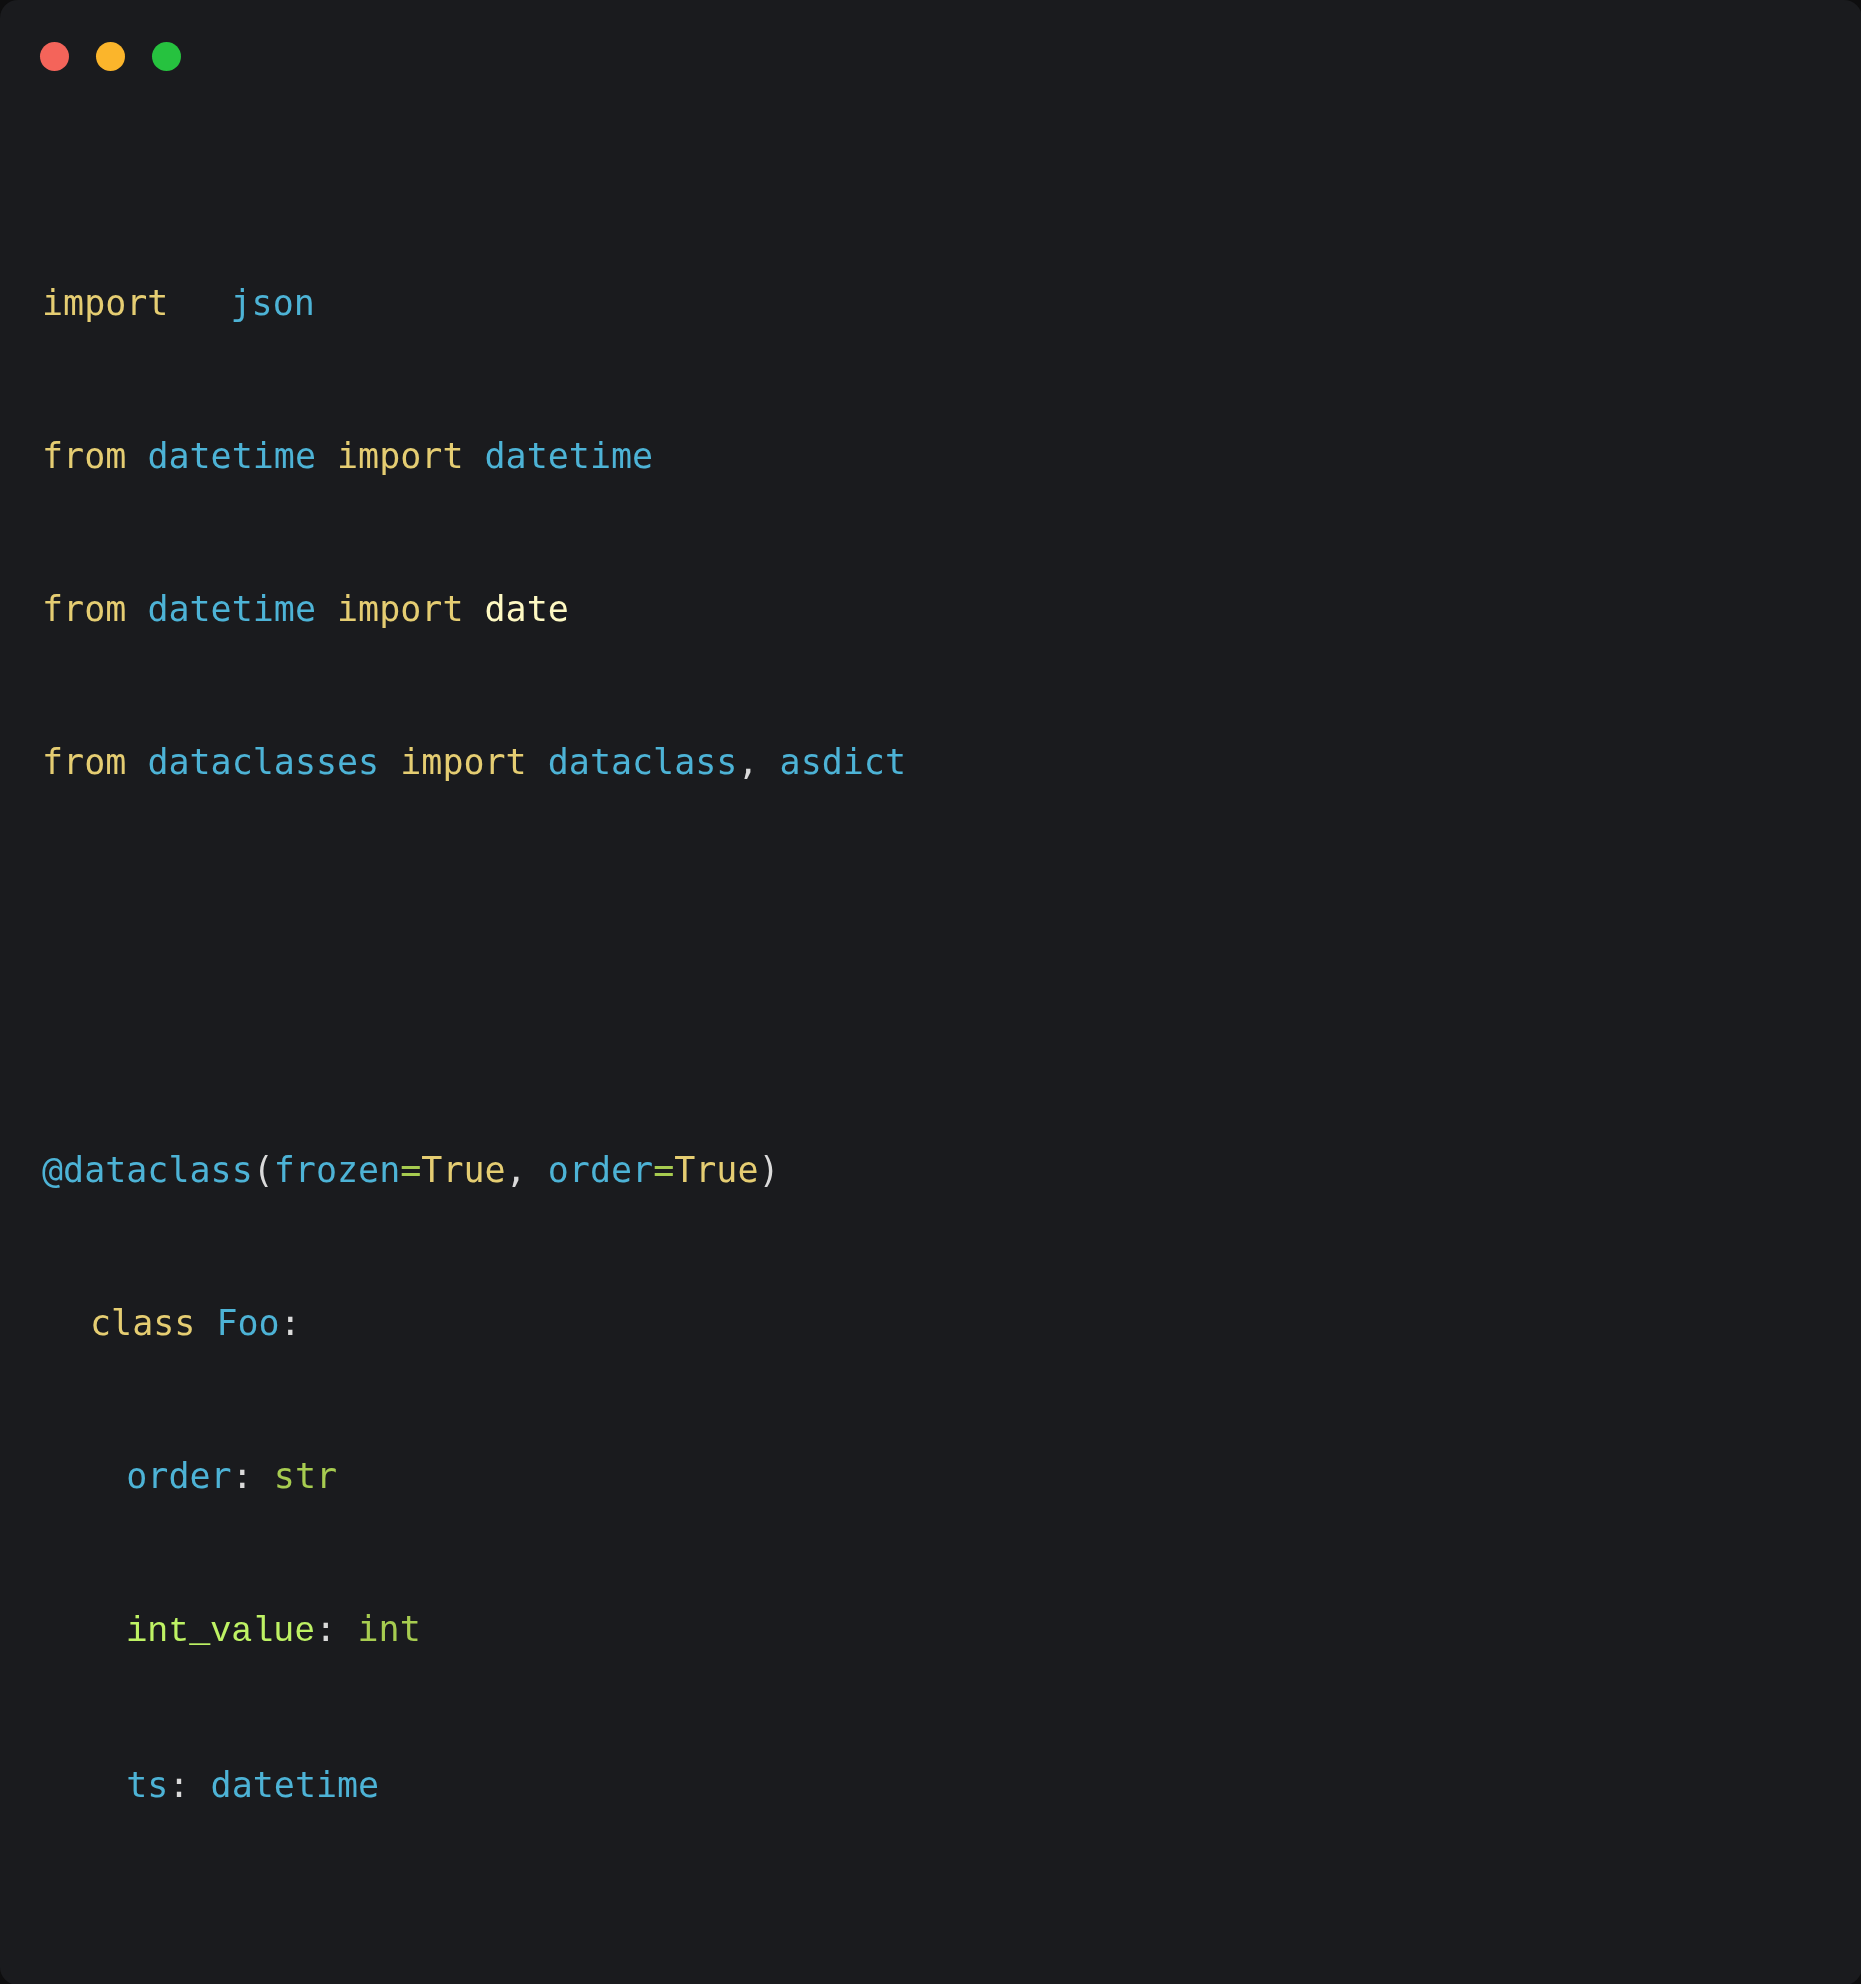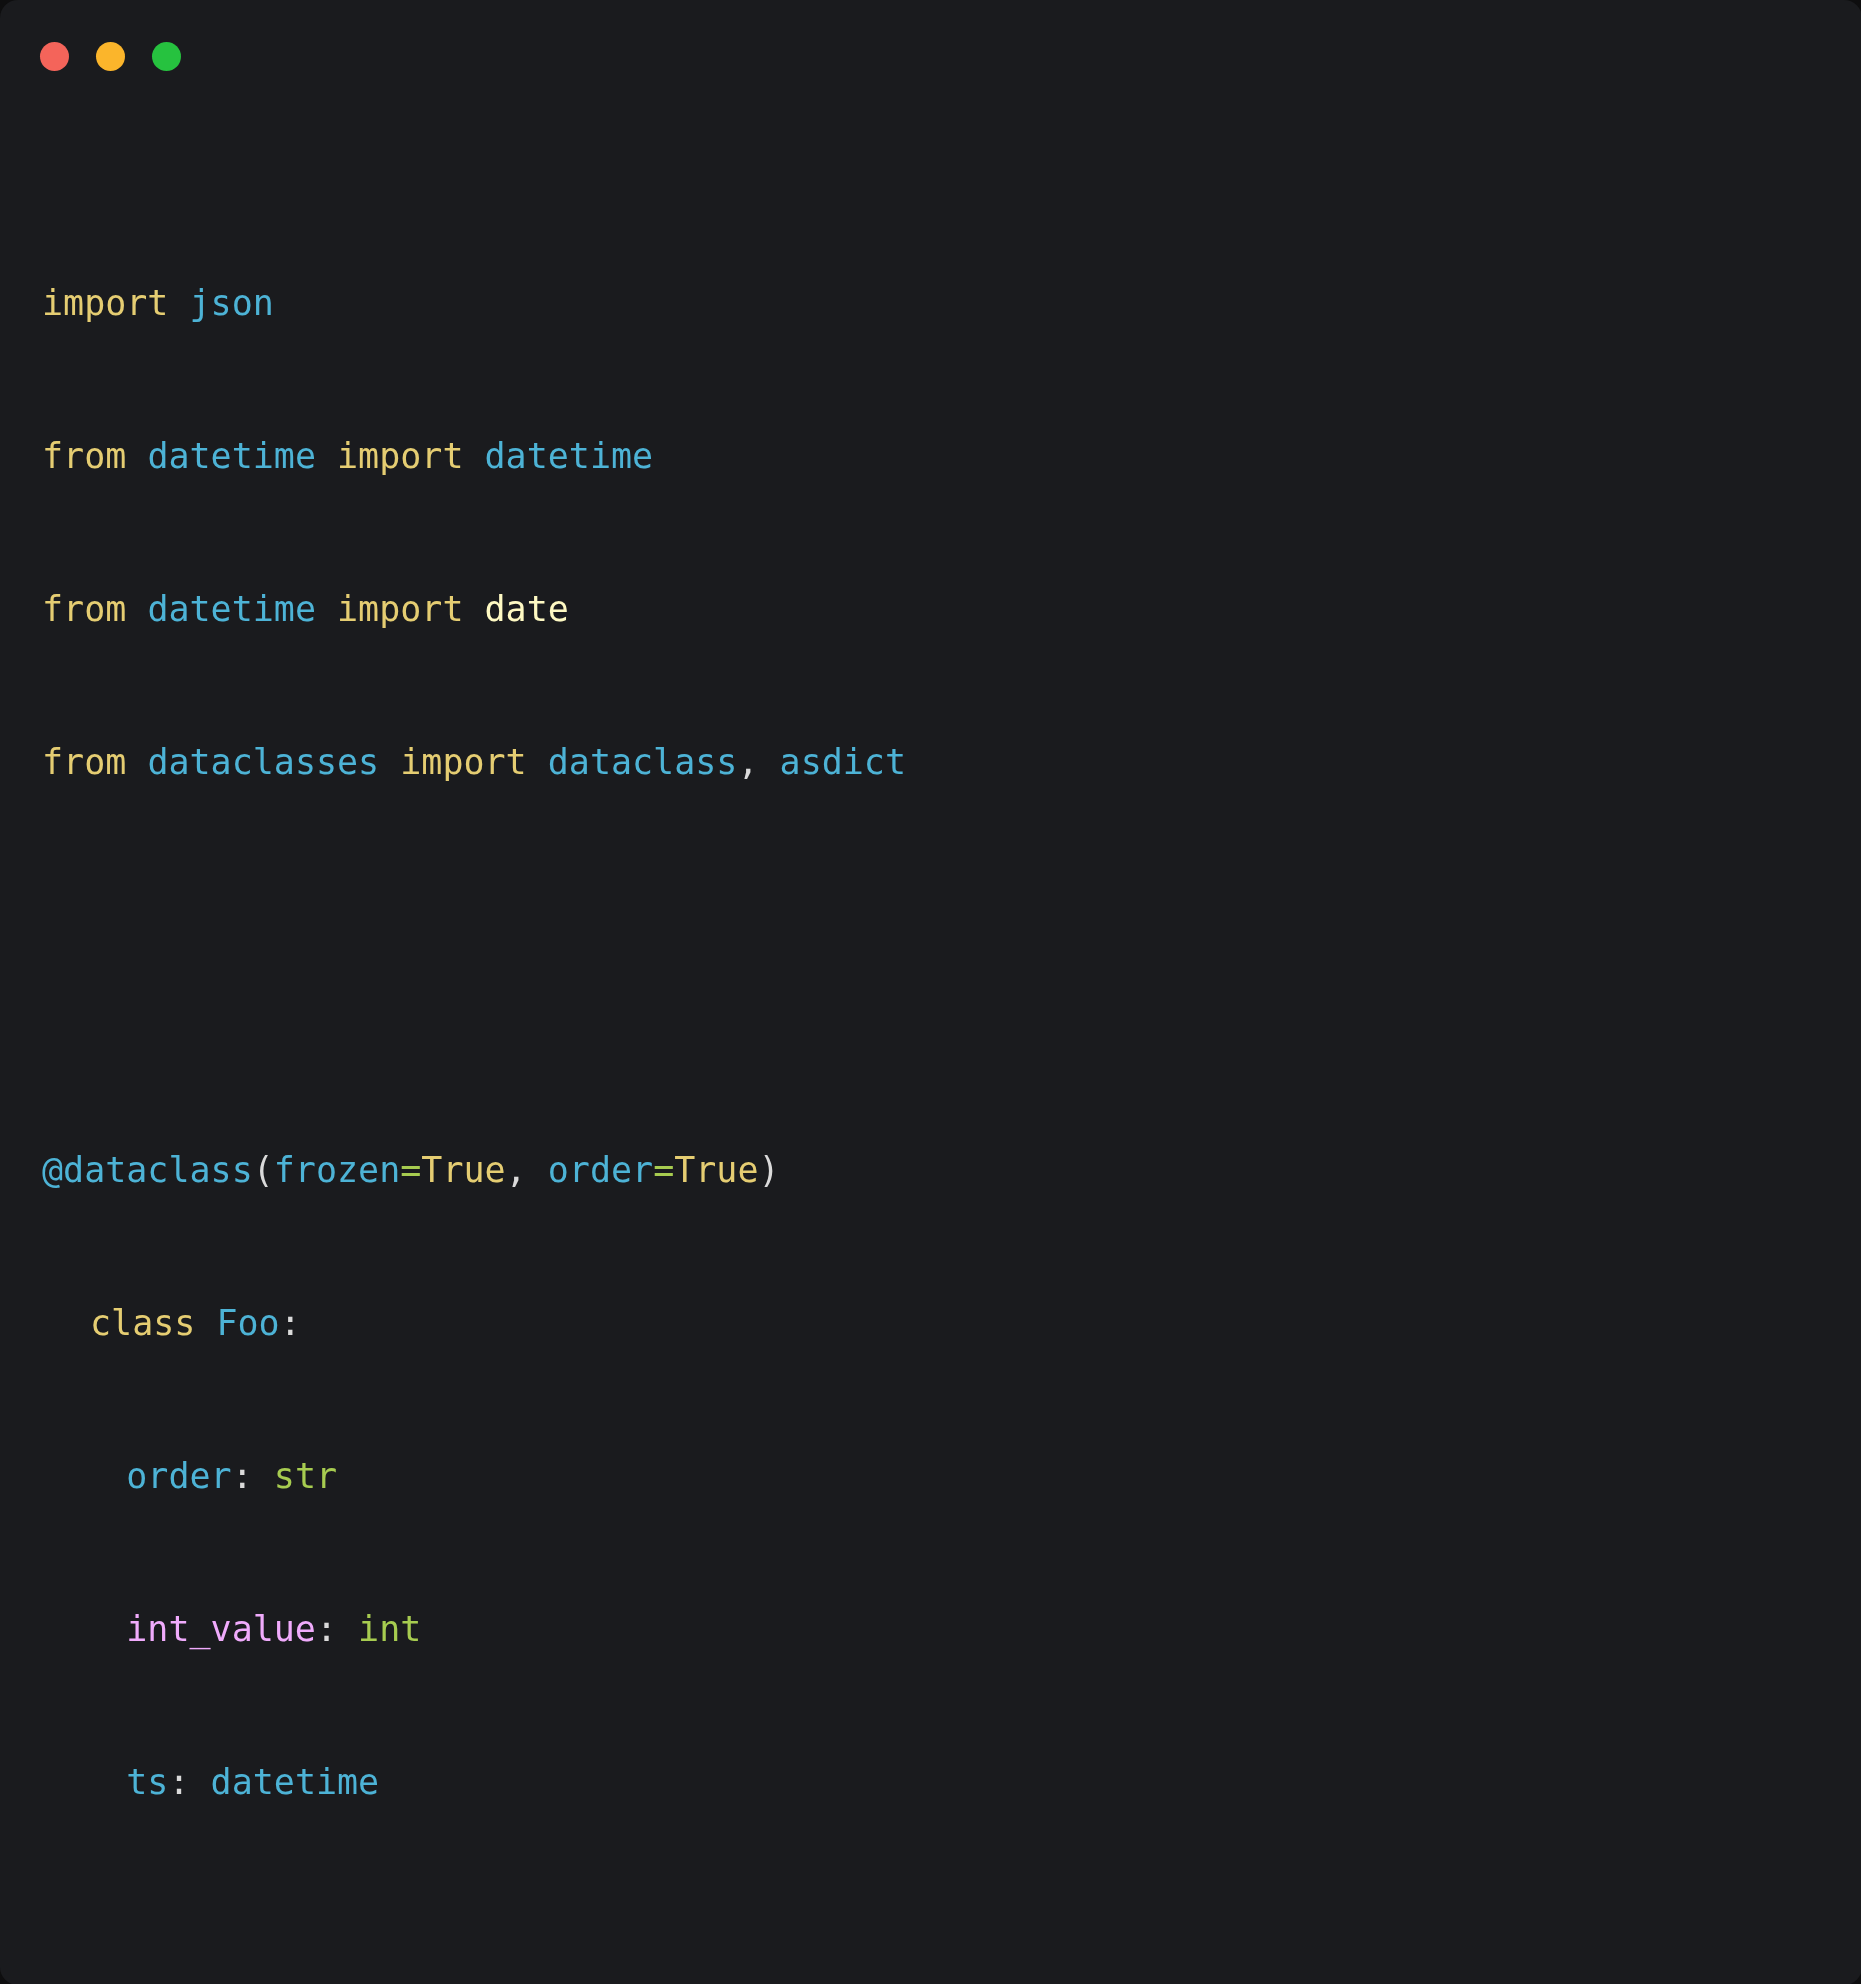--- a/index.html
+++ b/index.html
@@ -73,31 +73,31 @@
 <div id="window" style="background: rgb(26, 27, 30);">
 
   <div id="titlebar">
     <span class="dot red" style="background: rgb(244, 100, 90);"></span>
     <span class="dot yellow" style="background: rgb(251, 181, 43);"></span>
     <span class="dot green" style="background: rgb(38, 194, 63);"></span>
   </div>
 
   <div id="code">
 
-    <span class="ln"><span class="kw" style="color: rgb(229, 205, 114);">import</span> <span class="nm" style="color: rgb(77, 179, 214);">json</span></span>
+    <span class="ln"><span class="kw" style="color: rgb(229, 205, 114);">import</span> <span class="nm" style="color: rgb(77, 179, 214); margin-left: 41px;">json</span></span>
     <span class="ln"><span class="kw" style="color: rgb(229, 205, 114);">from</span> <span class="nm" style="color: rgb(77, 179, 214);">datetime</span> <span class="kw" style="color: rgb(229, 205, 114);">import</span> <span class="nm" style="color: rgb(77, 179, 214);">datetime</span></span>
     <span class="ln"><span class="kw" style="color: rgb(229, 205, 114);">from</span> <span class="nm" style="color: rgb(77, 179, 214);">datetime</span> <span class="kw" style="color: rgb(229, 205, 114);">import</span> <span class="nm" style="color: #fef9c3;">date</span></span>
     <span class="ln"><span class="kw" style="color: rgb(229, 205, 114);">from</span> <span class="nm" style="color: rgb(77, 179, 214);">dataclasses</span> <span class="kw" style="color: rgb(229, 205, 114);">import</span> <span class="nm" style="color: rgb(77, 179, 214);">dataclass</span><span class="pn" style="color: rgb(218, 218, 218);">,</span> <span class="nm" style="color: rgb(77, 179, 214);">asdict</span></span>
 
     <span class="blank"></span>
 
     <span class="ln"><span class="nm" style="color: rgb(77, 179, 214);">@dataclass</span><span class="pn" style="color: rgb(218, 218, 218);">(</span><span class="nm" style="color: rgb(77, 179, 214);">frozen</span><span class="op" style="color: rgb(167, 204, 80);">=</span><span class="kw" style="color: rgb(229, 205, 114);">True</span><span class="pn" style="color: rgb(218, 218, 218);">,</span> <span class="nm" style="color: rgb(77, 179, 214);">order</span><span class="op" style="color: rgb(167, 204, 80);">=</span><span class="kw" style="color: rgb(229, 205, 114);">True</span><span class="pn" style="color: rgb(218, 218, 218);">)</span></span>
     <span class="ln"><span class="kw" style="color: rgb(229, 205, 114); margin-left: 48px;">class</span> <span class="nm" style="color: rgb(77, 179, 214);">Foo</span><span class="pn" style="color: rgb(218, 218, 218);">:</span></span>
     <span class="ln">    <span class="nm" style="color: rgb(77, 179, 214);">order</span><span class="pn" style="color: rgb(218, 218, 218);">:</span> <span class="bi" style="color: rgb(167, 204, 80);">str</span></span>
-    <span class="ln">    <span class="nm" style="color: #f0abfc;">int_value</span><span class="pn" style="color: rgb(218, 218, 218);">:</span> <span class="bi" style="color: rgb(167, 204, 80);">int</span></span>
+    <span class="ln">    <span class="nm" style="color: #bef264; font-family: Liberation Mono, monospace;">int_value</span><span class="pn" style="color: rgb(218, 218, 218);">:</span> <span class="bi" style="color: rgb(167, 204, 80);">int</span></span>
     <span class="ln">    <span class="nm" style="color: rgb(77, 179, 214);">ts</span><span class="pn" style="color: rgb(218, 218, 218);">:</span> <span class="nm" style="color: rgb(77, 179, 214);">datetime</span></span>
     
 
     
 
     
     
     
     
     

